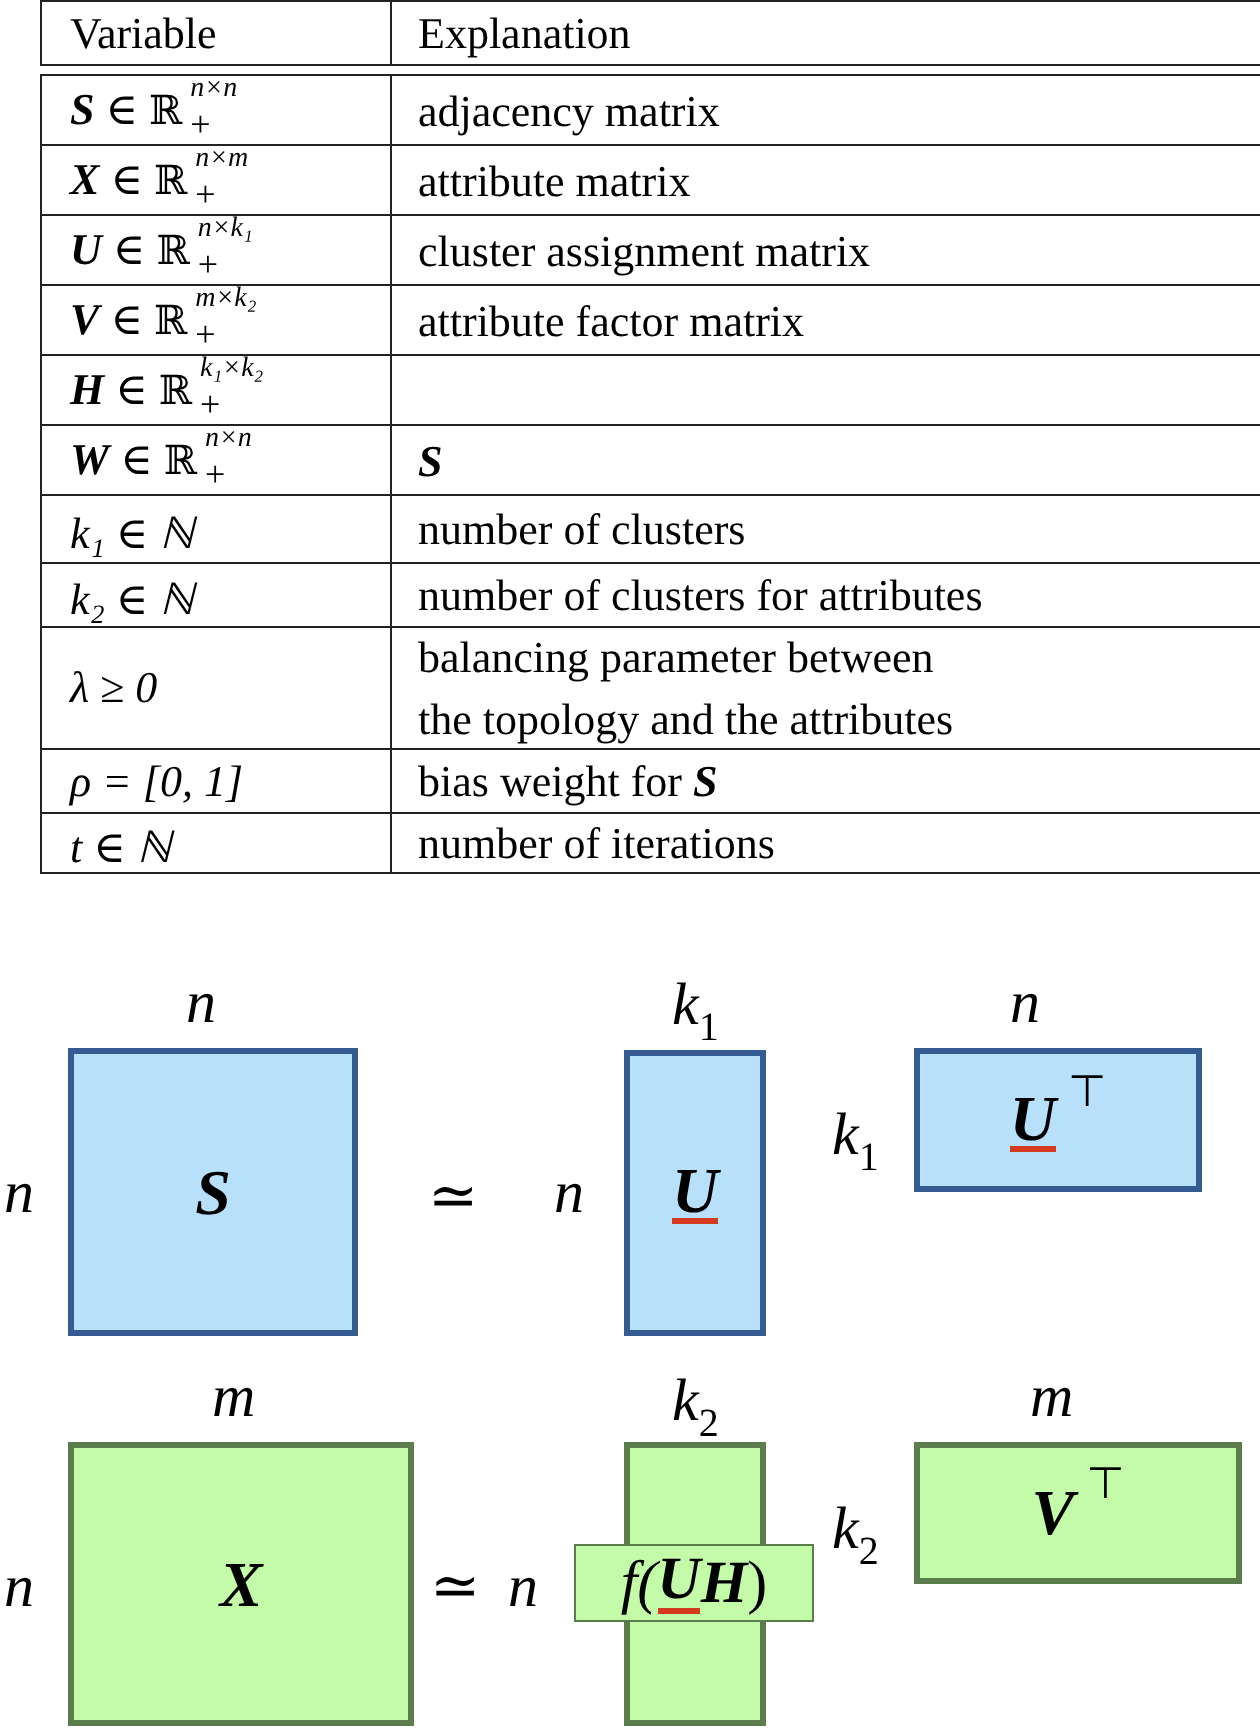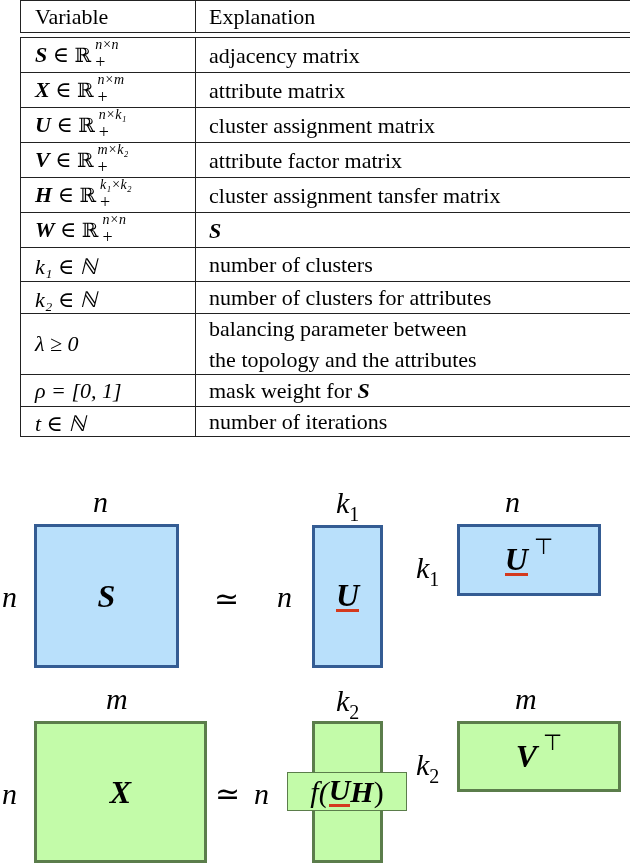--- a/index.html
+++ b/index.html
@@ -92,21 +92,20 @@
     <div class="cell-exp">attribute factor matrix</div>
   </div>
 
   <div class="row" style="top:139px; height:35px;">
     <div class="cell-var">
       <span class="bi">H</span>&nbsp;<span>∈</span>&nbsp;<span class="rr">ℝ</span><span class="supsub">
           <span class="up">k₁×k₂</span>
           <span class="dn">+</span>
         </span>
     </div>
-    <div class="cell-exp">cluster assignment tansfer matrix</div>
   </div>
 
   <div class="row" style="top:174px; height:35px;">
     <div class="cell-var">
       <span class="bi">W</span>&nbsp;<span>∈</span>&nbsp;<span class="rr">ℝ</span><span class="supsub">
           <span class="up">n×n</span>
           <span class="dn">+</span>
         </span>
     </div>
     <div class="cell-exp">
@@ -126,21 +125,21 @@
 
   <div class="row" style="top:275px; height:61px;font-family:Liberation Serif, serif;">
     <div class="cell-var it">λ ≥ 0</div>
     <div class="cell-exp">balancing parameter between
 the topology and the attributes</div>
   </div>
 
   <div class="row" style="top:336px; height:32px;font-family:Liberation Serif, serif;">
     <div class="cell-var it">ρ = [0, 1]</div>
     <div class="cell-exp">
-      <span style="white-space:pre;">mask weight for </span><span class="bi">S</span>
+      <span style="white-space:pre;">bias weight for </span><span class="bi">S</span>
     </div>
   </div>
 
   <div class="row" style="top:368px; height:30px;">
     <div class="cell-var it">t ∈ ℕ</div>
     <div class="cell-exp">number of iterations</div>
   </div>
 </div>
 
 <div>

